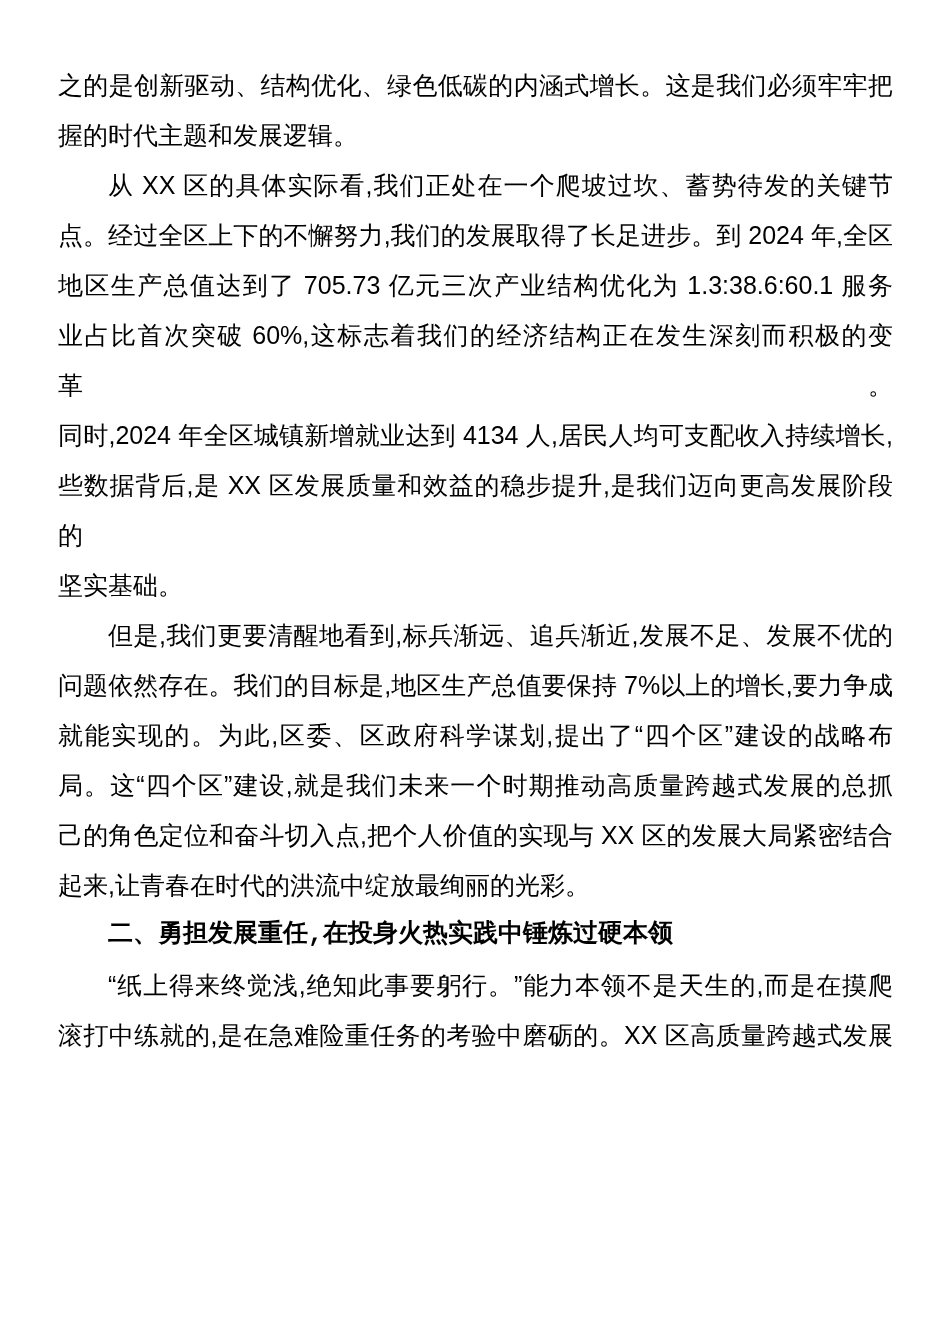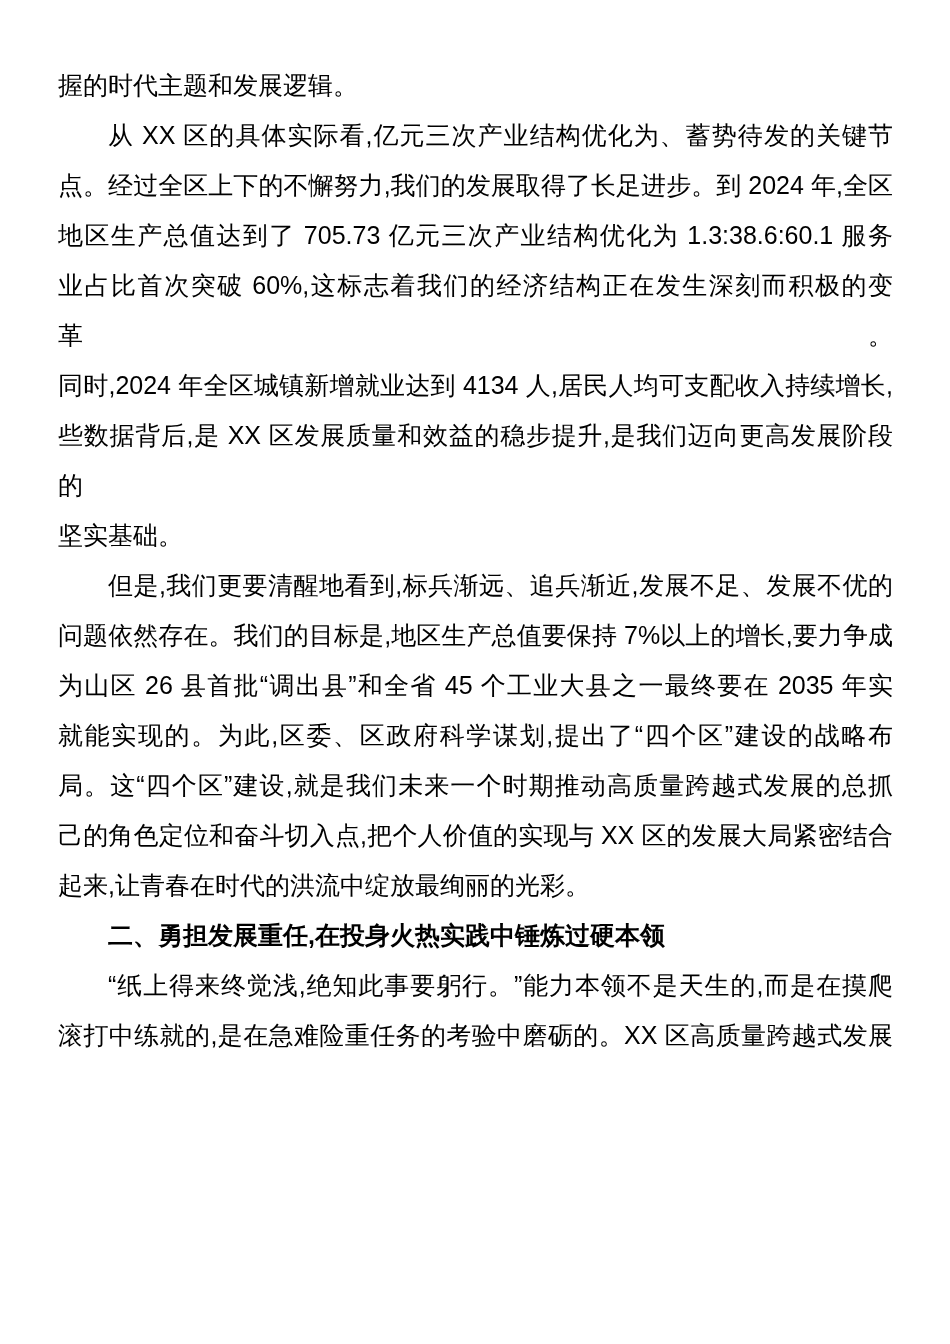--- a/index.html
+++ b/index.html
@@ -28,38 +28,39 @@
   }
   .line.para-end {
     text-align: right;
     text-align-last: left;
   }
   .line.indent {
     text-indent: 2em;
   }
   .line.bold {
     font-weight: 700;
+    font-family: Liberation Mono, monospace;
   }
 </style>
 </head>
 <body>
 
 <div class="page">
   <div class="content">
+      <div class="line">之的是创新驱动、结构优化、绿色低碳的内涵式增长。这是我们必须牢牢把</div>
       <div class="line para-end">握的时代主题和发展逻辑。</div>
-      <div class="line indent">从 XX 区的具体实际看,亿元三次产业结构优化为、蓄势待发的关键节</div>
+      <div class="line indent">从 XX 区的具体实际看,我们正处在一个爬坡过坎、蓄势待发的关键节</div>
       <div class="line">点。经过全区上下的不懈努力,我们的发展取得了长足进步。到 2024 年,全区</div>
       <div class="line">地区生产总值达到了 705.73 亿元三次产业结构优化为 1.3:38.6:60.1 服务</div>
       <div class="line">业占比首次突破 60%,这标志着我们的经济结构正在发生深刻而积极的变革。</div>
       <div class="line">同时,2024 年全区城镇新增就业达到 4134 人,居民人均可支配收入持续增长,</div>
       <div class="line">些数据背后,是 XX 区发展质量和效益的稳步提升,是我们迈向更高发展阶段的</div>
       <div class="line para-end">坚实基础。</div>
       <div class="line indent">但是,我们更要清醒地看到,标兵渐远、追兵渐近,发展不足、发展不优的</div>
       <div class="line">问题依然存在。我们的目标是,地区生产总值要保持 7%以上的增长,要力争成</div>
-      <div class="line">为山区 26 县首批“调出县”和全省 45 个工业大县之一最终要在 2035 年实</div>
       <div class="line">就能实现的。为此,区委、区政府科学谋划,提出了“四个区”建设的战略布</div>
       <div class="line">局。这“四个区”建设,就是我们未来一个时期推动高质量跨越式发展的总抓</div>
       <div class="line">己的角色定位和奋斗切入点,把个人价值的实现与 XX 区的发展大局紧密结合</div>
       <div class="line para-end">起来,让青春在时代的洪流中绽放最绚丽的光彩。</div>
       <div class="line bold indent para-end">二、勇担发展重任,在投身火热实践中锤炼过硬本领</div>
       <div class="line indent">“纸上得来终觉浅,绝知此事要躬行。”能力本领不是天生的,而是在摸爬</div>
       <div class="line">滚打中练就的,是在急难险重任务的考验中磨砺的。XX 区高质量跨越式发展</div>
     </div>
 </div>
 

